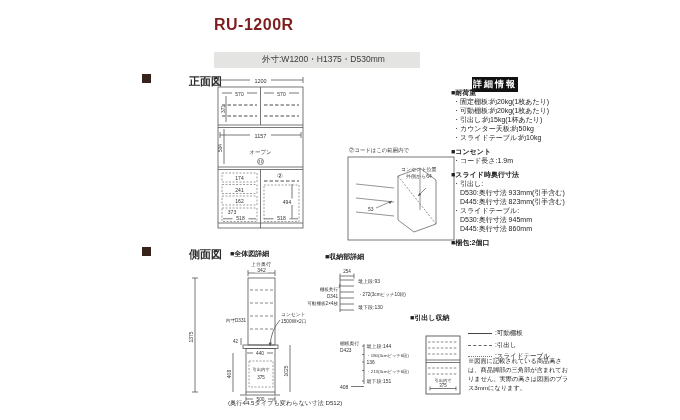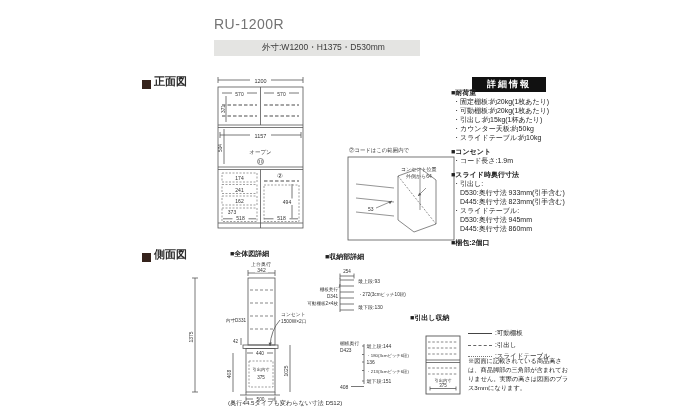--- a/index.html
+++ b/index.html
@@ -1,25 +1,25 @@
 <!DOCTYPE html>
 <html><head>
 <meta charset="utf-8">
 <style>
   html,body{margin:0;padding:0;background:#fff;}
   #page{position:relative;width:680px;height:420px;background:#ffffff;overflow:hidden;
         font-family:"Liberation Sans",sans-serif;color:#333;}
   .abs{position:absolute;}
-  .title{font-size:14px;color:#737373;letter-spacing:.5px;}
+  .title{font-size:16px;color:#7f1d1d;letter-spacing:.5px;font-weight:bold;}
   .dimbar{width:206px;height:16px;background:#e4e4e2;font-size:8.5px;color:#3a3a3a;
           display:flex;align-items:center;padding-left:8px;box-sizing:border-box;}
-  .seclabel{display:flex;align-items:flex-end;font-size:11px;font-weight:bold;color:#2b2b2b;}
+  .seclabel{display:flex;align-items:flex-start;font-size:11px;font-weight:bold;color:#2b2b2b;gap:35px;}
   .seclabel .sq{width:9px;height:9px;background:#35231c;margin-right:3px;display:inline-block;}
   .colhead{font-size:7px;font-weight:bold;color:#222;}
-  .infohead{width:74px;height:15px;background:#111;color:#fff;font-size:9px;font-weight:bold;
+  .infohead{width:46px;height:15px;background:#111;color:#fff;font-size:9px;font-weight:bold;
             display:flex;align-items:center;justify-content:center;letter-spacing:2px;}
   .il{font-size:7px;line-height:9px;color:#222;white-space:pre;}
   .il.h{font-weight:bold;margin-top:5px;}
   .il.h:first-child{margin-top:0;}
   .il.b{padding-left:2px;}
   .il.s{padding-left:9px;}
   .lgrow{display:flex;align-items:center;margin-bottom:2.5px;}
   .lgline{width:24px;height:0;margin-right:3px;}
   .lgline.solid{border-top:1.6px solid #444;}
   .lgline.dashed{border-top:1.6px dashed #666;}
@@ -28,21 +28,21 @@
   .note{width:106px;font-size:6.2px;line-height:1.45;color:#222;}
   .caption{font-size:6.2px;color:#333;}
   svg text{font-family:"Liberation Sans",sans-serif;fill:#333;}
 </style>
 </head>
 <body>
 
 <div id="page">
 
   <div class="abs title" style="left:214px;top:16px;">RU-1200R</div>
-  <div class="abs dimbar" style="left:214px;top:40px;padding-left:48px;">外寸:W1200・H1375・D530mm</div>
+  <div class="abs dimbar" style="left:214px;top:52px;padding-left:48px;">外寸:W1200・H1375・D530mm</div>
 
   <div class="abs seclabel" style="left:142px;top:74px;">
     <span class="sq"></span>
     <span>正面図</span>
   </div>
 
   <svg class="abs" style="left:186px;top:72px;" width="170" height="170" viewBox="0 0 170 170">
     <g stroke="#555" stroke-width="0.8" fill="none">
       <line x1="32" y1="8" x2="117" y2="8"></line>
         <line x1="32" y1="5" x2="32" y2="11"></line>

